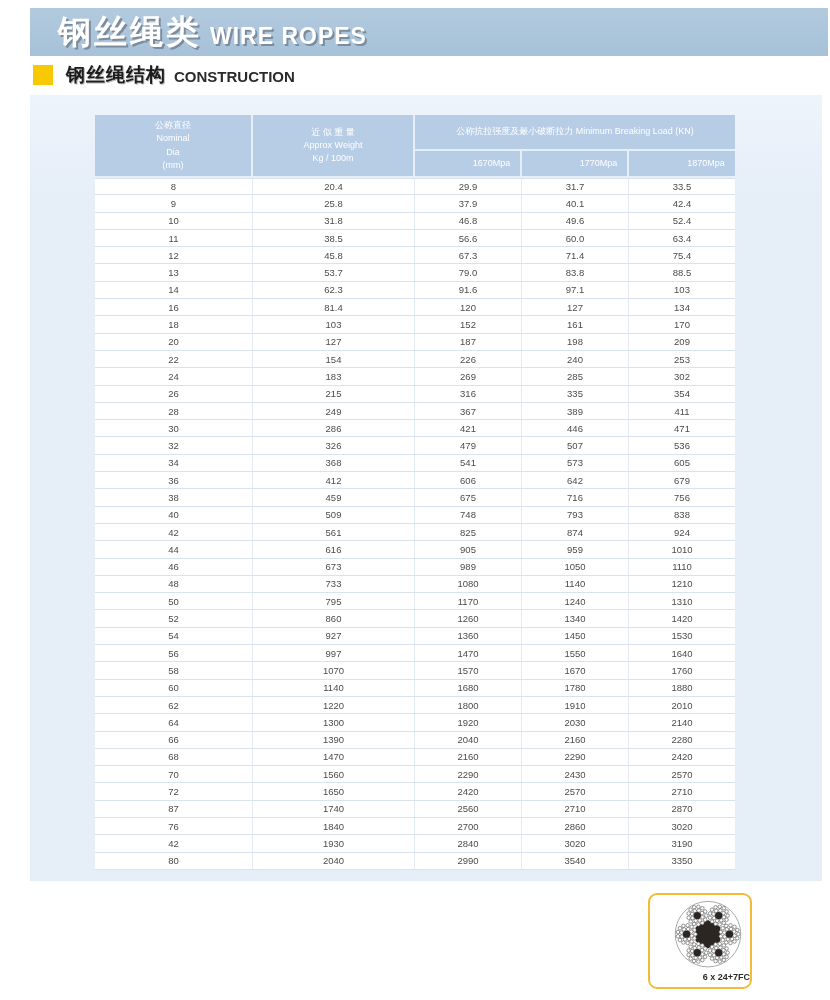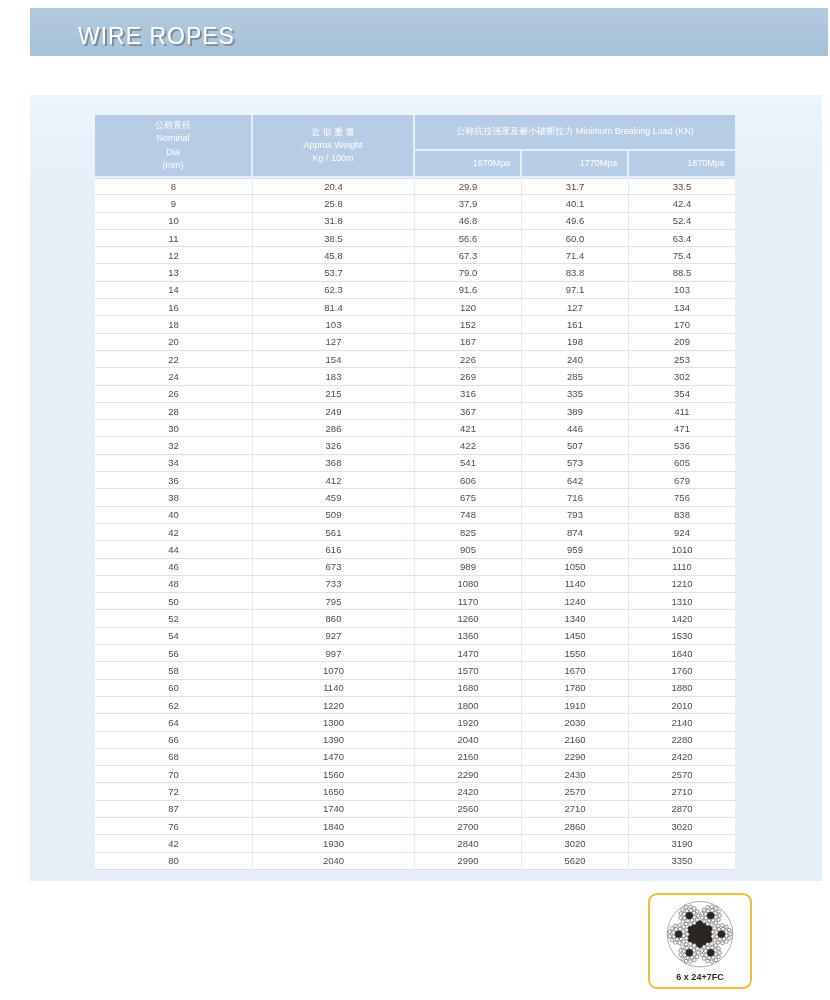--- a/index.html
+++ b/index.html
@@ -11,22 +11,22 @@
   .topbar {
     position:absolute; left:30px; top:8px; width:798px; height:48px;
     background:linear-gradient(180deg,#b3cade 0%,#a6c1d8 100%);
     display:flex; align-items:center; padding-left:28px;
   }
   .topbar .zh {
     font-size:33px; font-weight:bold; color:#ffffff; letter-spacing:3px;
     text-shadow:2px 2px 0 #7d8c9c;
   }
   .topbar .en {
-    font-size:23px; font-weight:normal; color:#ffffff; letter-spacing:1px;
-    margin-left:20px; margin-top:8px; text-shadow:2px 2px 0 #7d8c9c;
+    font-size:23px; font-weight:bold; color:#ffffff; letter-spacing:1px;
+    margin-left:8px; margin-top:8px; text-shadow:2px 2px 0 #7d8c9c;
   }
 
   
   .section-head { position:absolute; left:33px; top:62px; height:26px; display:flex; align-items:center; }
   .yellow-sq { width:20px; height:20px; background:#f8c800; margin-right:13px; }
   .section-head .zh {
     font-size:19px; font-weight:bold; color:#1c1c1c; letter-spacing:1px;
     text-shadow:1px 1px 0 #b9b9b9;
   }
   .section-head .en { font-size:15px; font-weight:bold; color:#2a2a2a; margin-left:8px; margin-top:2px; }
@@ -66,35 +66,41 @@
   .spec-table tbody td:last-child { border-right:none; }
   .spec-table tbody tr:first-child td { border-top:1px solid #d9e3f0; }
 
   
   .usage-note { position:absolute; left:65px; top:796px; font-size:11px; color:#3f3f3f; letter-spacing:1px; }
 
   
   .rope-box {
     position:absolute; left:618px; top:798px; width:104px; height:96px;
     background:#ffffff; border:2px solid #f2bc3a; border-radius:9px;
-    display:flex; flex-direction:column; align-items:center; justify-content:flex-start;
+    display:flex; flex-direction:column; align-items:flex-end; justify-content:flex-start;
     padding-top:2px;
   }
   .rope-box svg { width:84px; height:76px; display:block; }
   .rope-label { font-size:9px; font-weight:bold; color:#2b2b2b; margin-top:-1px; }
 </style>
 </head>
 <body>
 
 <div id="page">
 
   <div class="topbar">
+    <span class="zh">钢丝绳类</span>
     <span class="en">WIRE ROPES</span>
   </div>
 
+  <div class="section-head">
+    <span class="yellow-sq"></span>
+    <span class="zh">钢丝绳结构</span>
+    <span class="en">CONSTRUCTION</span>
+  </div>
 
   <div class="panel">
 
     <table class="spec-table">
       <colgroup>
           <col class="c1">
           <col class="c2">
           <col class="c3">
           <col class="c4">
           <col class="c5">
@@ -222,21 +228,21 @@
           <tr>
             <td>30</td>
             <td>286</td>
             <td>421</td>
             <td>446</td>
             <td>471</td>
           </tr>
           <tr>
             <td>32</td>
             <td>326</td>
-            <td>422</td>
+            <td>479</td>
             <td>507</td>
             <td>536</td>
           </tr>
           <tr>
             <td>34</td>
             <td>368</td>
             <td>541</td>
             <td>573</td>
             <td>605</td>
           </tr>
@@ -391,21 +397,21 @@
             <td>42</td>
             <td>1930</td>
             <td>2840</td>
             <td>3020</td>
             <td>3190</td>
           </tr>
           <tr>
             <td>80</td>
             <td>2040</td>
             <td>2990</td>
-            <td>5620</td>
+            <td>3540</td>
             <td>3350</td>
           </tr>
         </tbody>
     </table>
 
 
     <div class="rope-box">
       <svg viewBox="0 0 100 90" id="rope-svg">
           <circle cx="50" cy="44" r="39" fill="none" stroke="#9a9a9a" stroke-width="1"></circle>
           <polygon points="64.7,52.5 50.0,61.0 35.3,52.5 35.3,35.5 50.0,27.0 64.7,35.5" fill="#2c2622"></polygon>

